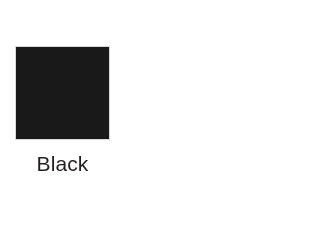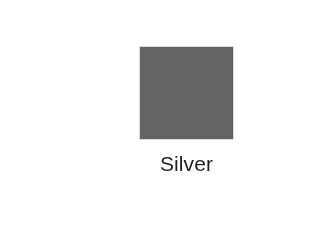--- a/index.html
+++ b/index.html
@@ -47,19 +47,19 @@
     color: #231f20;
     letter-spacing: 0.1px;
     white-space: nowrap;
   }
 </style>
 </head>
 <body style="background: rgb(255, 255, 255);">
 
 <div id="swatch-board">
 
+  <div class="swatch-cell cell-0">
+    <div class="swatch-chip" style="background: rgb(25, 25, 25); border-color: rgb(217, 217, 217);"></div>
+    <div class="swatch-label" style="color: rgb(35, 31, 32);">Black</div>
+  </div>
 
-  <div class="swatch-cell cell-1">
-    <div class="swatch-chip" style="background: rgb(101, 99, 99); border-color: rgb(217, 217, 217);"></div>
-    <div class="swatch-label" style="color: rgb(35, 31, 32);">Silver</div>
-  </div>
 
 </div>
 
 </body></html>

